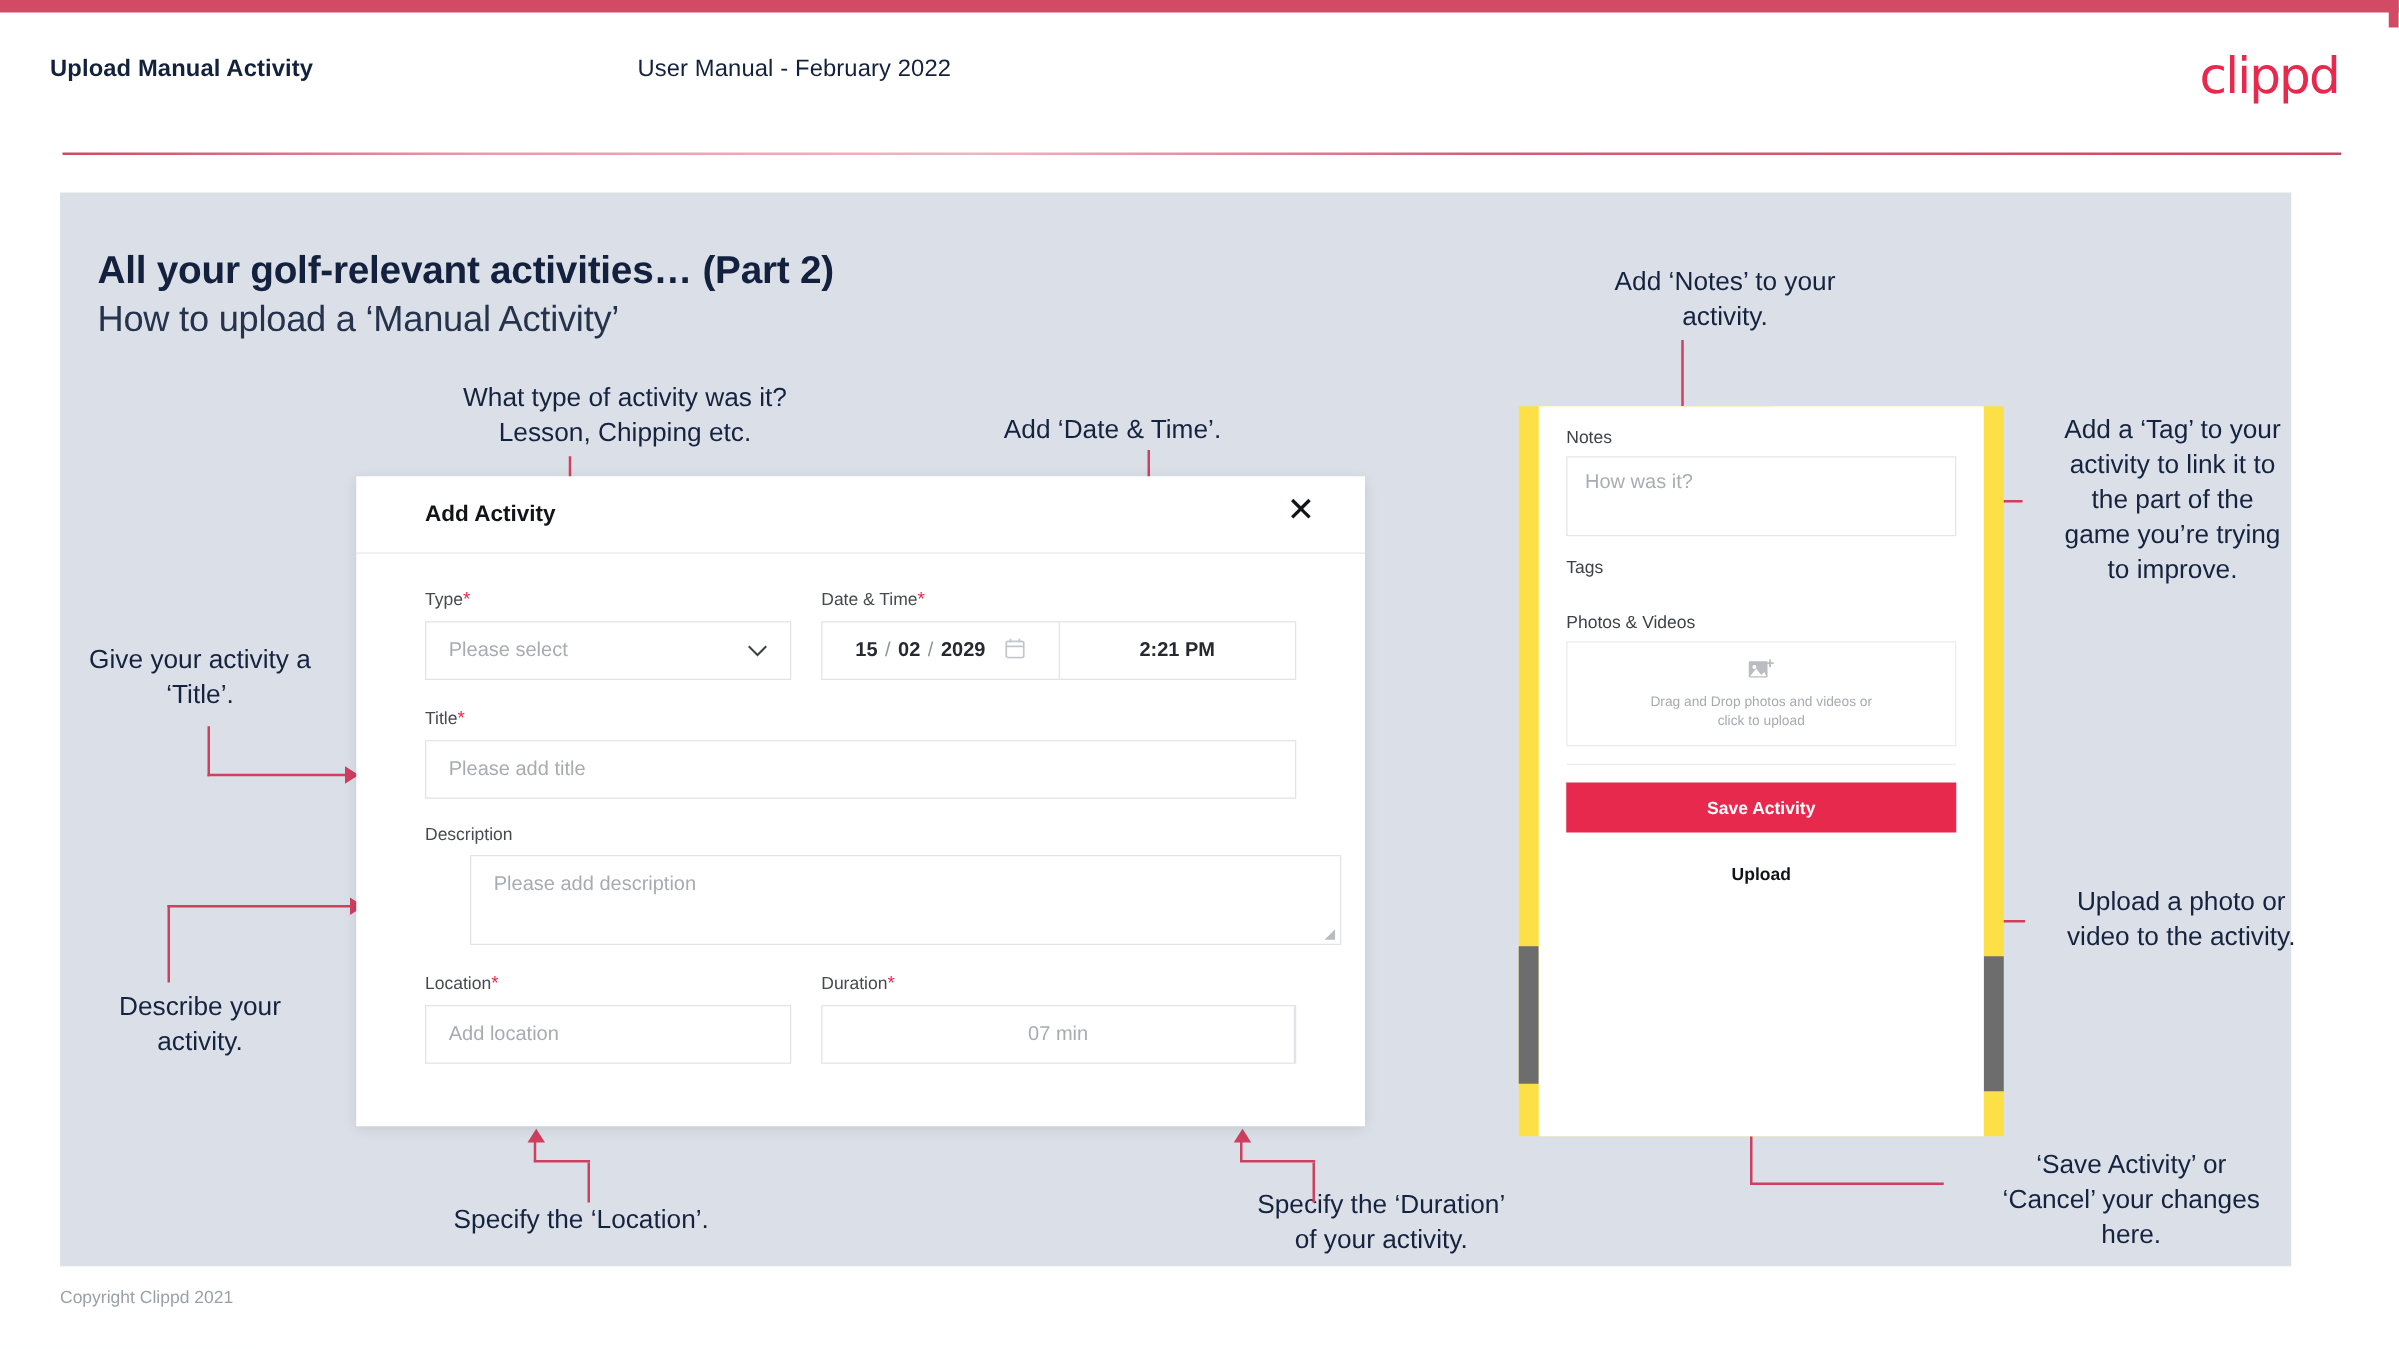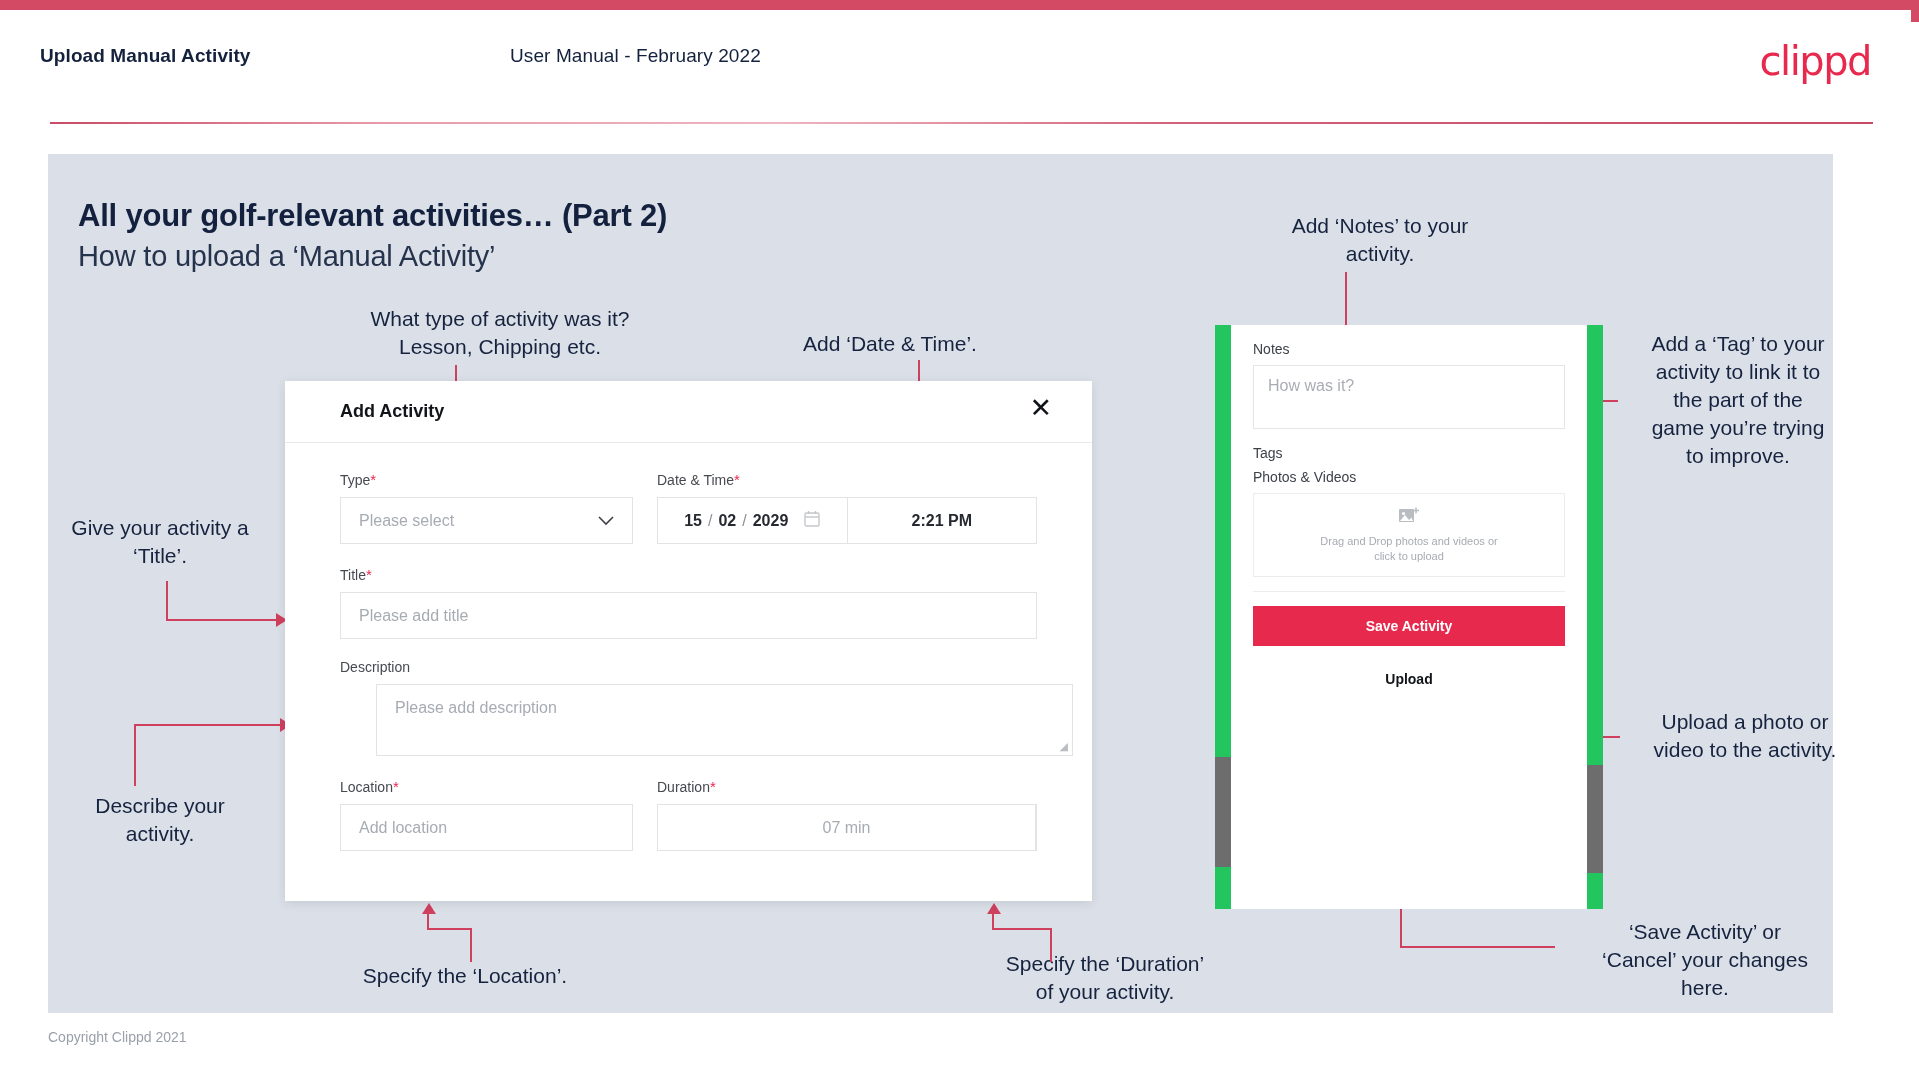--- a/index.html
+++ b/index.html
@@ -132,21 +132,21 @@
     font-size:16px; color:#a7abb2;
   }
   .dur > div:first-child { border-right:1px solid #e2e3e6; }
 
   .mt20 { margin-top:20px; }
   .mt22 { margin-top:22px; }
 
   
   .phone {
     position:absolute; left:1215px; top:325px; width:388px; height:584px;
-    background:#22c55e;
+    background:#fde047;
     padding-left:46px;
   }
   .phone-screen {
     position:absolute; left:16px; top:0px; width:356px; height:584px;
     background:#ffffff; overflow:hidden;
   }
   .btn-side {
     position:absolute; left:0px; top:432px; width:16px; height:110px;
     background:#6d6d6d;
   }
@@ -357,21 +357,21 @@
     <div class="btn-side"></div>
     <div class="btn-side-r"></div>
     <div class="phone-screen">
       <div class="ph-pad">
 
         <div class="ph-label">Notes</div>
         <div class="ph-notes">How was it?</div>
 
         <div class="ph-label" style="margin-top:16px;">Tags</div>
 
-        <div class="ph-label" style="margin-top:8px;">Photos &amp; Videos</div>
+        <div class="ph-label" style="margin-top:28px;">Photos &amp; Videos</div>
         <div class="ph-upload">
           <span>
             <svg width="22" height="19" viewBox="0 0 22 19">
               <rect x="1" y="3" width="15" height="13" rx="1" fill="#b9bcc1"></rect>
               <circle cx="5.5" cy="7.5" r="1.6" fill="#fff"></circle>
               <path d="M2 15 L7 9 L11 14 L13.5 11.5 L15 15 Z" fill="#fff"></path>
               <path d="M18 1.5 L18 7.5 M15 4.5 L21 4.5" stroke="#b9bcc1" stroke-width="1.5"></path>
             </svg>
           </span>
           <div class="ph-upload-txt">

